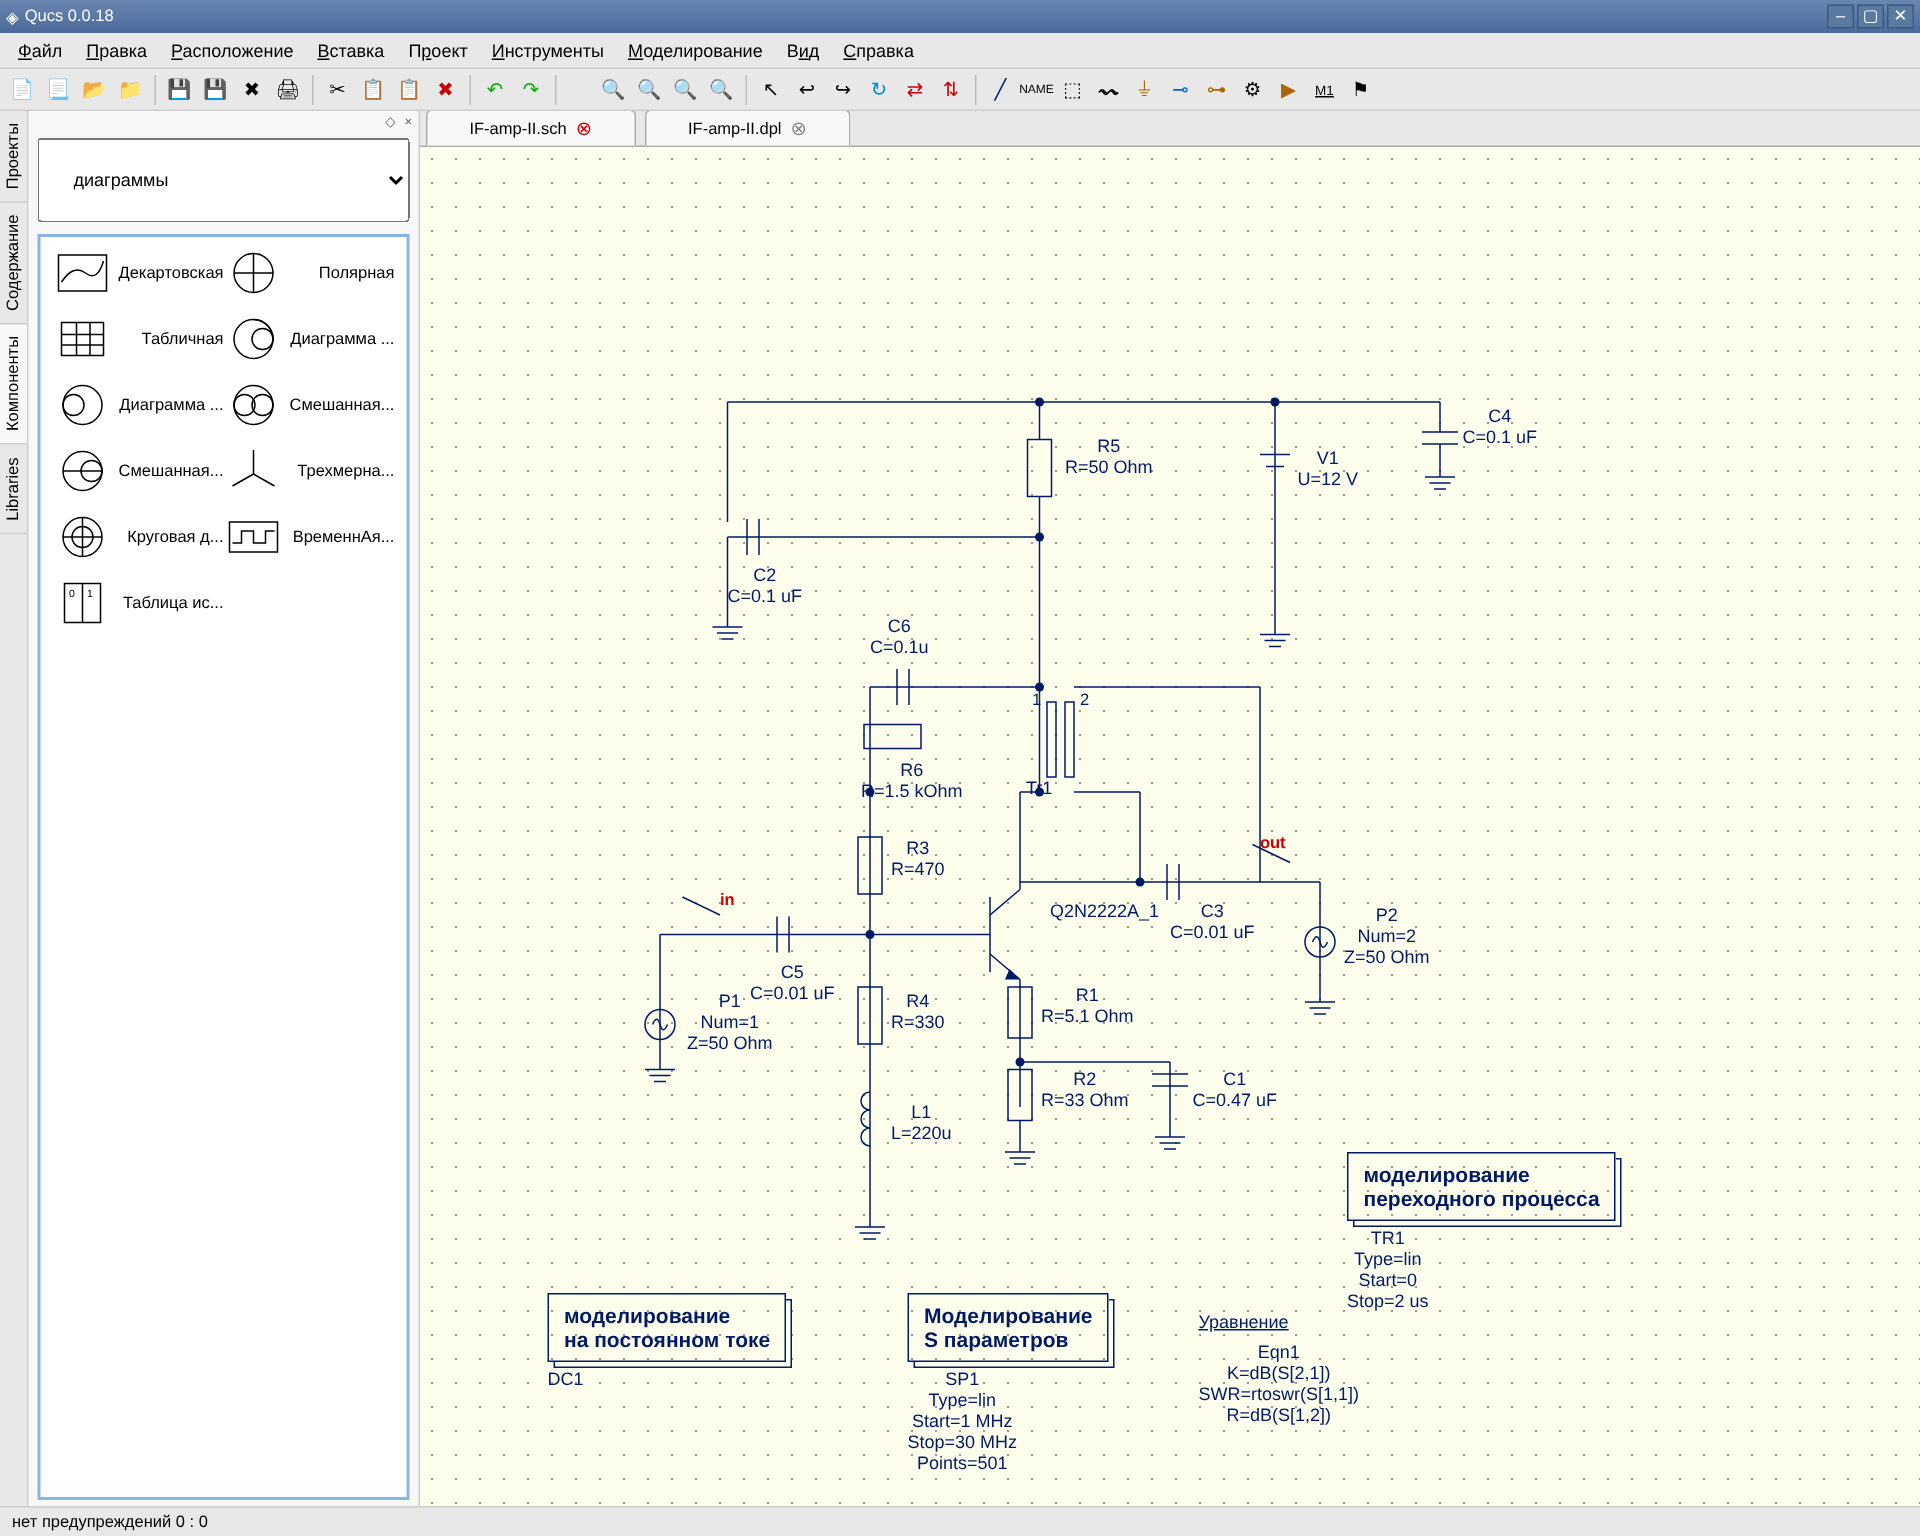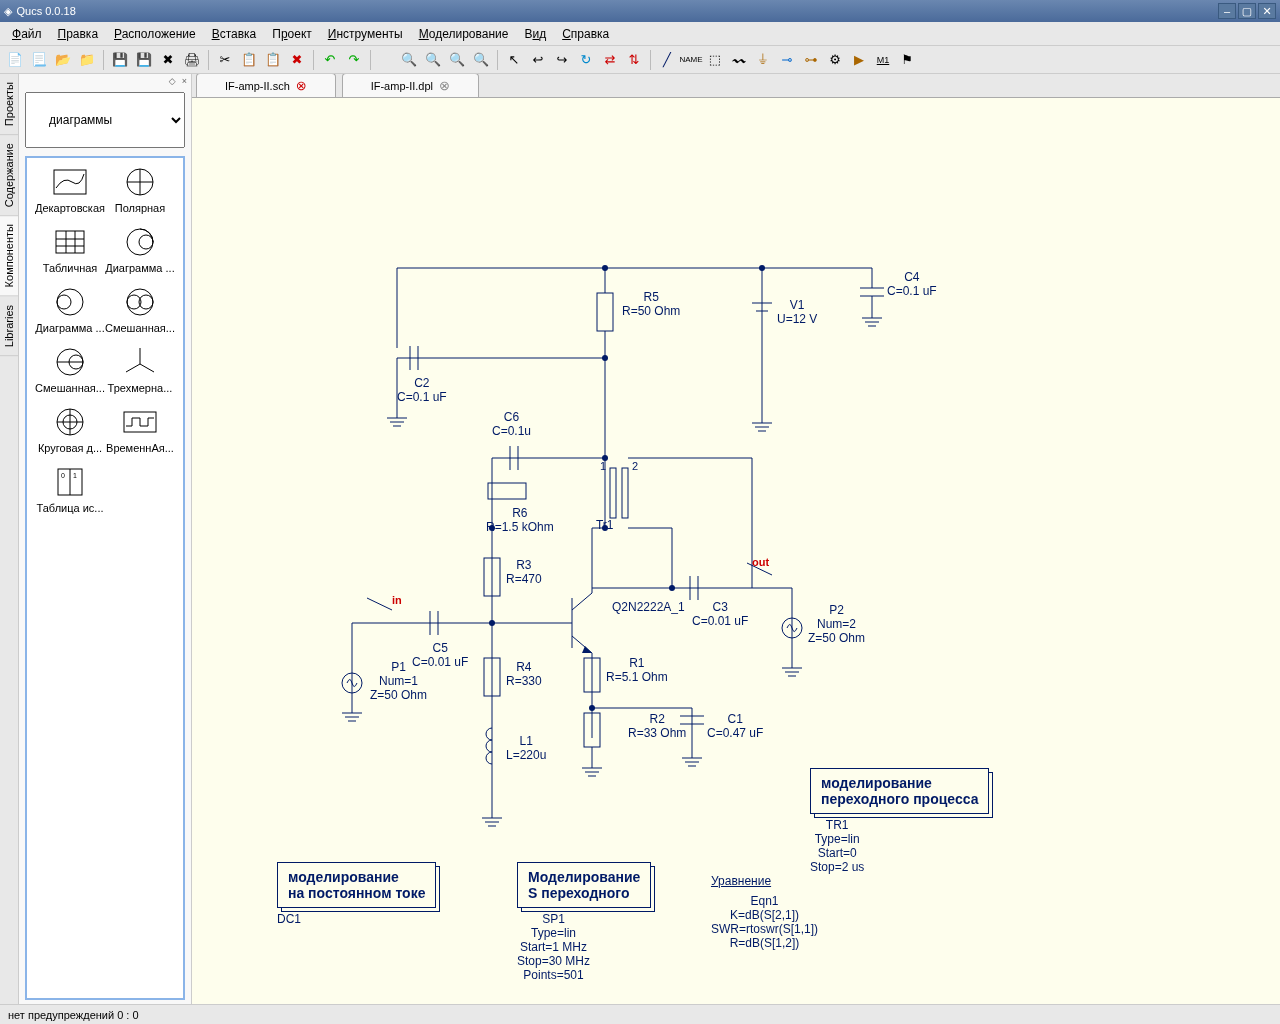--- a/index.html
+++ b/index.html
@@ -21,21 +21,21 @@
 
 .side-tabs { width: 22px; background: #e8e8e8; border-right: 1px solid #ccc; display: flex; flex-direction: column; }
 .side-tab { writing-mode: vertical-rl; transform: rotate(180deg); padding: 8px 3px; font-size: 11px; cursor: pointer; border-top: 1px solid #ccc; }
 .side-tab.active { background: #f8f8f8; }
 
 .palette { width: 290px; background: #f8f8f8; border-right: 1px solid #ccc; display: flex; flex-direction: column; }
 .palette-header { height: 14px; display: flex; justify-content: flex-end; align-items: center; padding: 0 4px; font-size: 9px; color: #666; gap: 6px; }
 .palette-combo { margin: 4px 6px; }
 .palette-combo select { width: 100%; padding: 19px; font-size: 12px; }
 .palette-grid { flex: 1; margin: 4px 6px; border: 2px solid #8ab4e8; background: white; padding: 8px; display: grid; grid-template-columns: 1fr 1fr; gap: 12px 0; align-content: start; overflow-y: auto; }
-.palette-item { display: flex; flex-direction: column; align-items: center; gap: 4px; cursor: pointer; font-size: 11px; text-align: center; }
+.palette-item { display: flex; flex-direction: row; align-items: center; gap: 4px; cursor: pointer; font-size: 11px; text-align: center; justify-content: space-between; }
 .palette-icon { width: 40px; height: 32px; display: flex; align-items: center; justify-content: center; }
 
 .editor { flex: 1; display: flex; flex-direction: column; background: white; }
 .tab-strip { height: 24px; background: #e8e8e8; display: flex; align-items: flex-end; border-bottom: 1px solid #aaa; }
 .doc-tab { padding: 4px 28px; background: #f8f8f8; border: 1px solid #aaa; border-bottom: none; border-radius: 4px 4px 0 0; margin-right: 2px; margin-left: 4px; font-size: 11px; display: flex; align-items: center; gap: 6px; cursor: pointer; }
 .doc-tab .close { color: #888; font-size: 13px; }
 .doc-tab.active .close { color: #c00; }
 
 .canvas-wrap { flex: 1; overflow: auto; position: relative; }
 .canvas { position: relative; width: 1800px; height: 1200px; background: #fefeed; background-image: radial-gradient(#999 0.6px, transparent 0.6px); background-size: 16px 16px; }
@@ -403,35 +403,35 @@
         <div class="comp-label" style="left:300px;top:312px"><span>C6</span><br><span>C=0.1u</span></div>
         <div class="comp-label" style="left:294px;top:408px"><span>R6</span><br><span>R=1.5 kOhm</span></div>
         <div class="comp-label" style="left:404px;top:420px">Tr1</div>
         <div class="comp-label" style="left:314px;top:460px"><span>R3</span><br><span>R=470</span></div>
         <div class="comp-label" style="left:220px;top:543px"><span>C5</span><br><span>C=0.01 uF</span></div>
         <div class="comp-label" style="left:178px;top:562px"><span>P1</span><br><span>Num=1</span><br><span>Z=50 Ohm</span></div>
         <div class="comp-label" style="left:420px;top:502px">Q2N2222A_1</div>
         <div class="comp-label" style="left:500px;top:502px"><span>C3</span><br><span>C=0.01 uF</span></div>
         <div class="comp-label" style="left:616px;top:505px"><span>P2</span><br><span>Num=2</span><br><span>Z=50 Ohm</span></div>
         <div class="comp-label" style="left:414px;top:558px"><span>R1</span><br><span>R=5.1 Ohm</span></div>
-        <div class="comp-label" style="left:436px;top:614px"><span>R2</span><br><span>R=33 Ohm</span></div>
+        <div class="comp-label" style="left:414px;top:614px"><span>R2</span><br><span>R=33 Ohm</span></div>
         <div class="comp-label" style="left:515px;top:614px"><span>C1</span><br><span>C=0.47 uF</span></div>
         <div class="comp-label" style="left:314px;top:562px"><span>R4</span><br><span>R=330</span></div>
         <div class="comp-label" style="left:314px;top:636px"><span>L1</span><br><span>L=220u</span></div>
 
         <div class="pin-label" style="left:200px;top:496px">in</div>
         <div class="pin-label" style="left:560px;top:458px">out</div>
 
         <div class="sim-box sim-shadow" style="left:85px;top:764px">
           <span>моделирование</span><br><span>на постоянном токе</span>
         </div>
         <div class="comp-label" style="left:85px;top:814px">DC1</div>
 
         <div class="sim-box sim-shadow" style="left:325px;top:764px">
-          <span>Моделирование</span><br><span>S переходного</span>
+          <span>Моделирование</span><br><span>S параметров</span>
         </div>
         <div class="comp-label" style="left:325px;top:814px">
           <span>SP1</span><br>
           <span>Type=lin</span><br>
           <span>Start=1 MHz</span><br>
           <span>Stop=30 MHz</span><br>
           <span>Points=501</span>
         </div>
 
         <div class="comp-label" style="left:519px;top:776px;text-decoration:underline">Уравнение</div>

